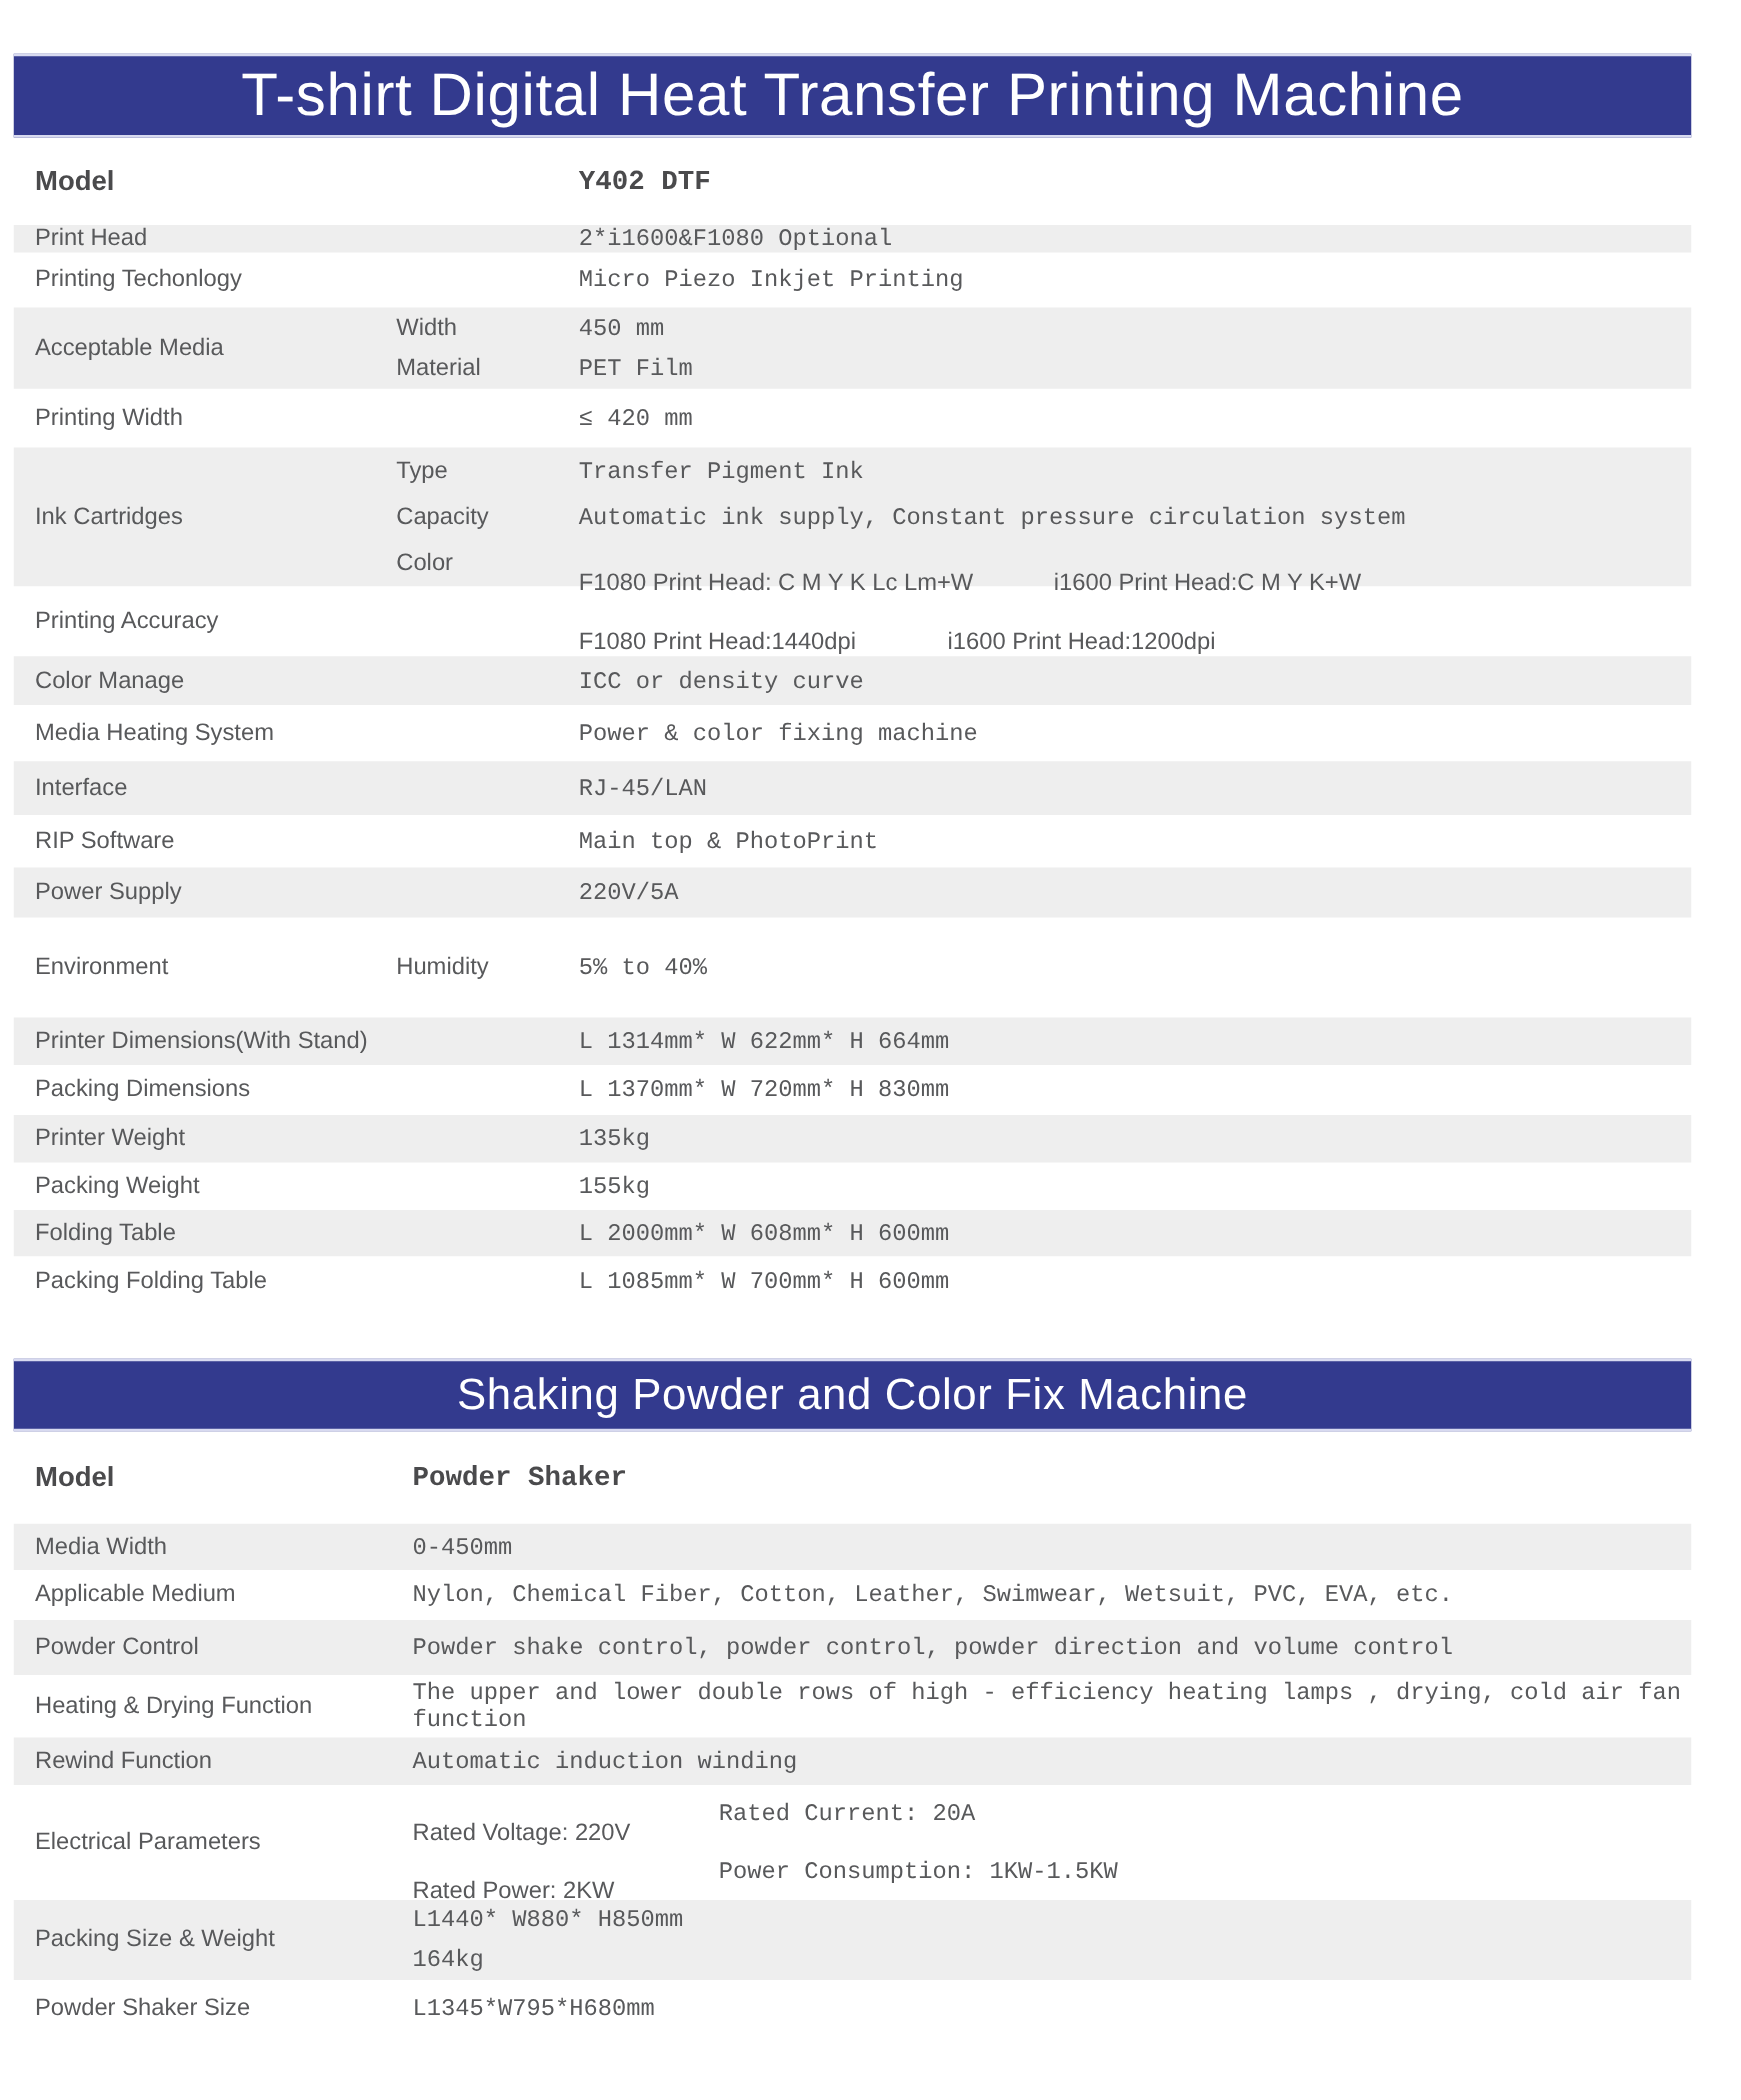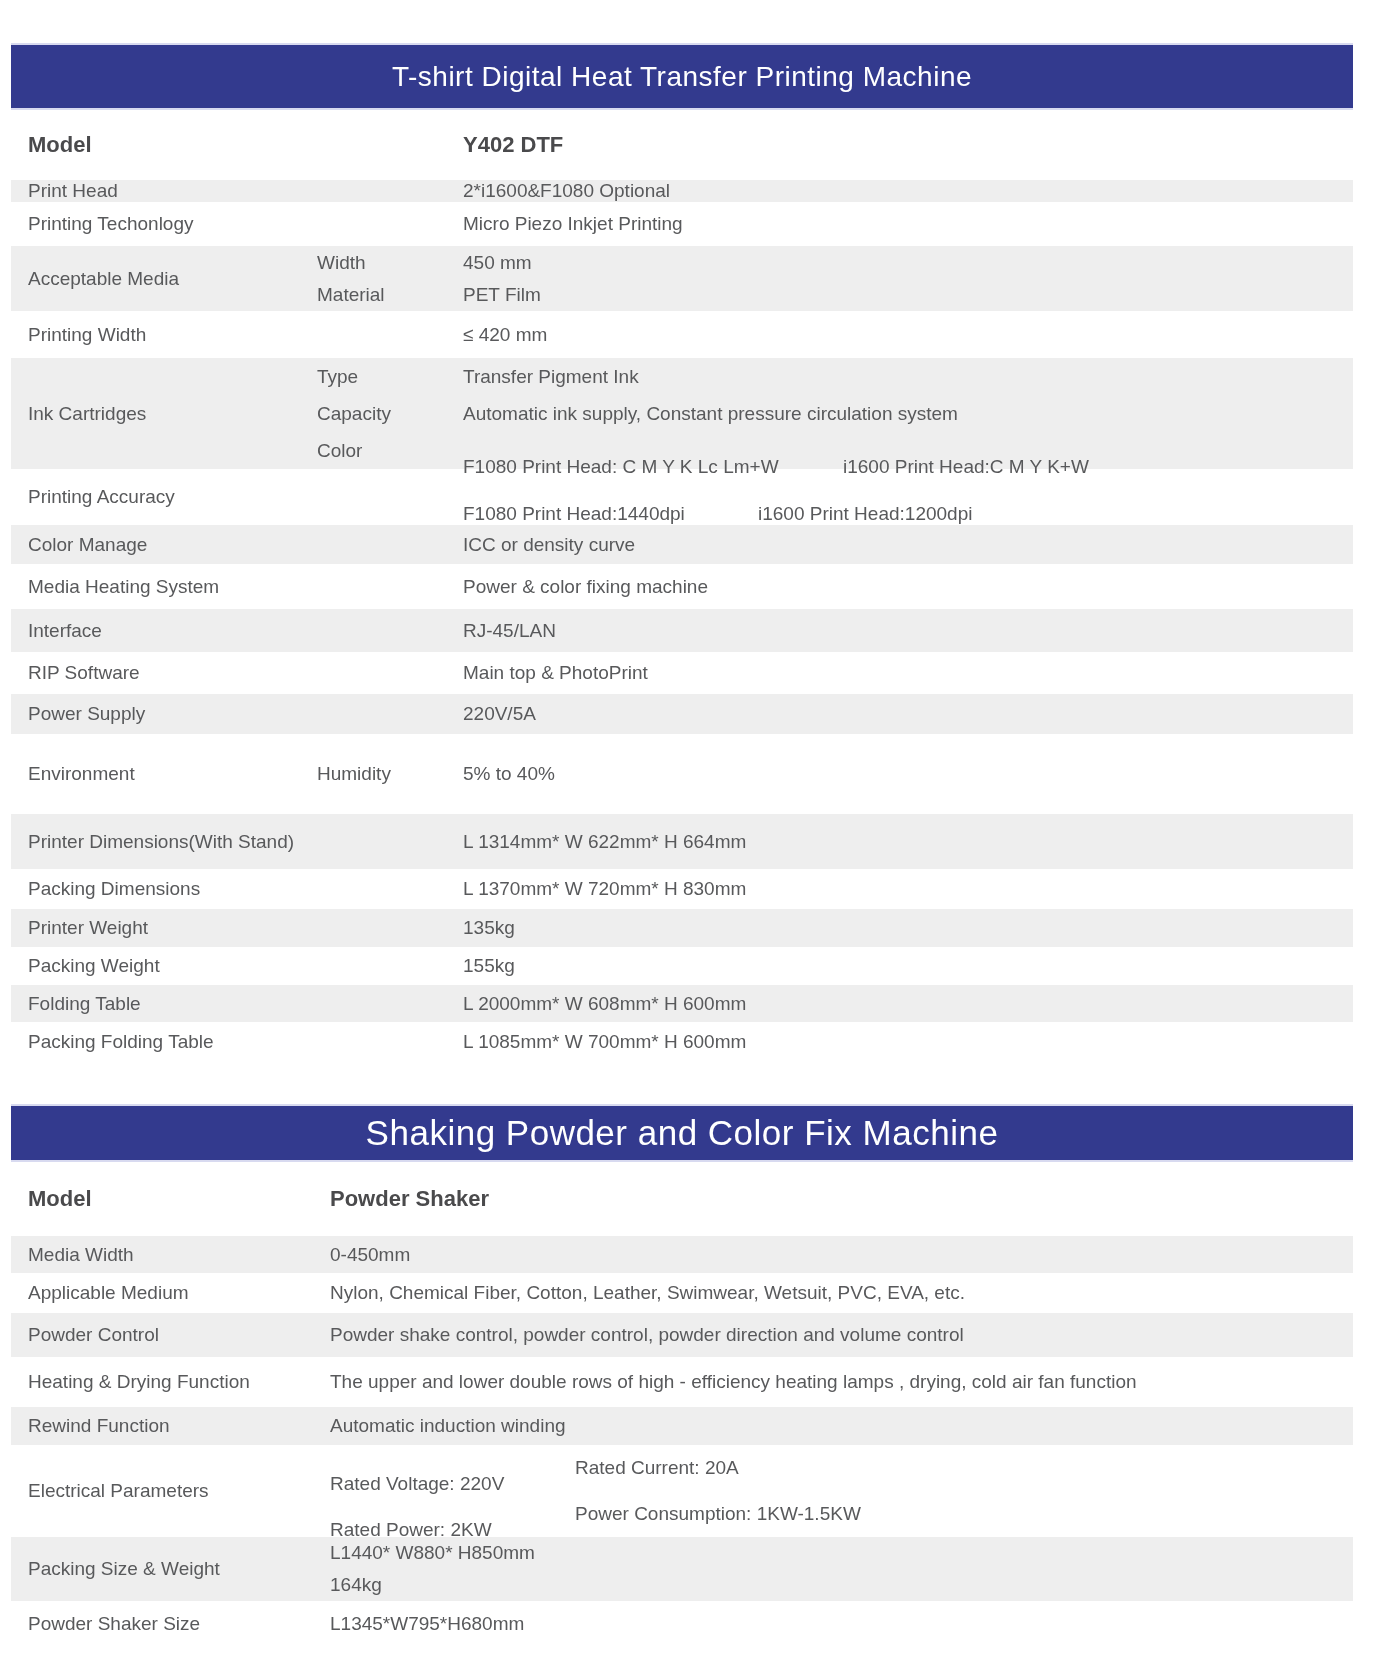--- a/index.html
+++ b/index.html
@@ -13,21 +13,21 @@
 
   .banner {
     background: #333A8E;
     color: #ffffff;
     display: flex; align-items: center; justify-content: center;
     border-top: 2px solid #D8DAF0;
     border-bottom: 2px solid #D8DAF0;
     box-sizing: border-box;
     letter-spacing: 0.5px;
   }
-  .b1 { margin-top: 43px; height: 67px; font-size: 28px; }
+  .b1 { margin-top: 43px; height: 67px; font-size: 48px; }
   .b2 { margin-top: 43px; height: 58px; font-size: 35px; }
 
   .row {
     display: flex; align-items: center;
     padding-left: 17px; box-sizing: border-box;
     color: #58595B; font-size: 19px;
   }
   .gray { background: #EEEEEE; }
 
   .model-row { font-weight: bold; font-size: 22px; color: #4A4A4C; }
@@ -36,21 +36,21 @@
   .t1 .lbl   { width: 289px; flex: none; }
   .t1 .simple > .lbl, .t1 .model-row > .lbl { width: 435px; flex: none; }
   .t1 .key   { width: 146px; flex: none; }
 
   
   .t2 .lbl   { width: 302px; flex: none; }
   .t2 .c1-elec { width: 245px; flex: none; margin-top: 32px; }
 
   .subs { flex: 1; display: flex; flex-direction: column; justify-content: flex-start; }
   .subrow { display: flex; align-items: center; }
-  .val { flex: 1; }
+  .val { flex: 1; font-family: Liberation Mono, monospace; }
   .dual { display: flex; flex: 1; margin-top: 33px; }
   .dual .v1a { width: 295px; flex: none; }
   .dual .v1c { width: 380px; flex: none; }
 </style>
 </head>
 <body>
 
 <div class="page">
 
   <div class="banner b1">
@@ -150,21 +150,21 @@
     <div class="row" style="height:80px">
       <div class="lbl">Environment</div>
       <div class="subs">
         <div class="subrow" style="height:40px">
           <span class="key">Humidity</span>
           <span class="val">5% to 40%</span>
         </div>
       </div>
     </div>
 
-    <div class="row simple gray" style="height:55px">
+    <div class="row simple gray" style="height:38px">
       <div class="lbl">Printer Dimensions(With Stand)</div>
       <div class="val">L 1314mm* W 622mm* H 664mm</div>
     </div>
 
     <div class="row simple" style="height:40px">
       <div class="lbl">Packing Dimensions</div>
       <div class="val">L 1370mm* W 720mm* H 830mm</div>
     </div>
 
     <div class="row simple gray" style="height:38px">

